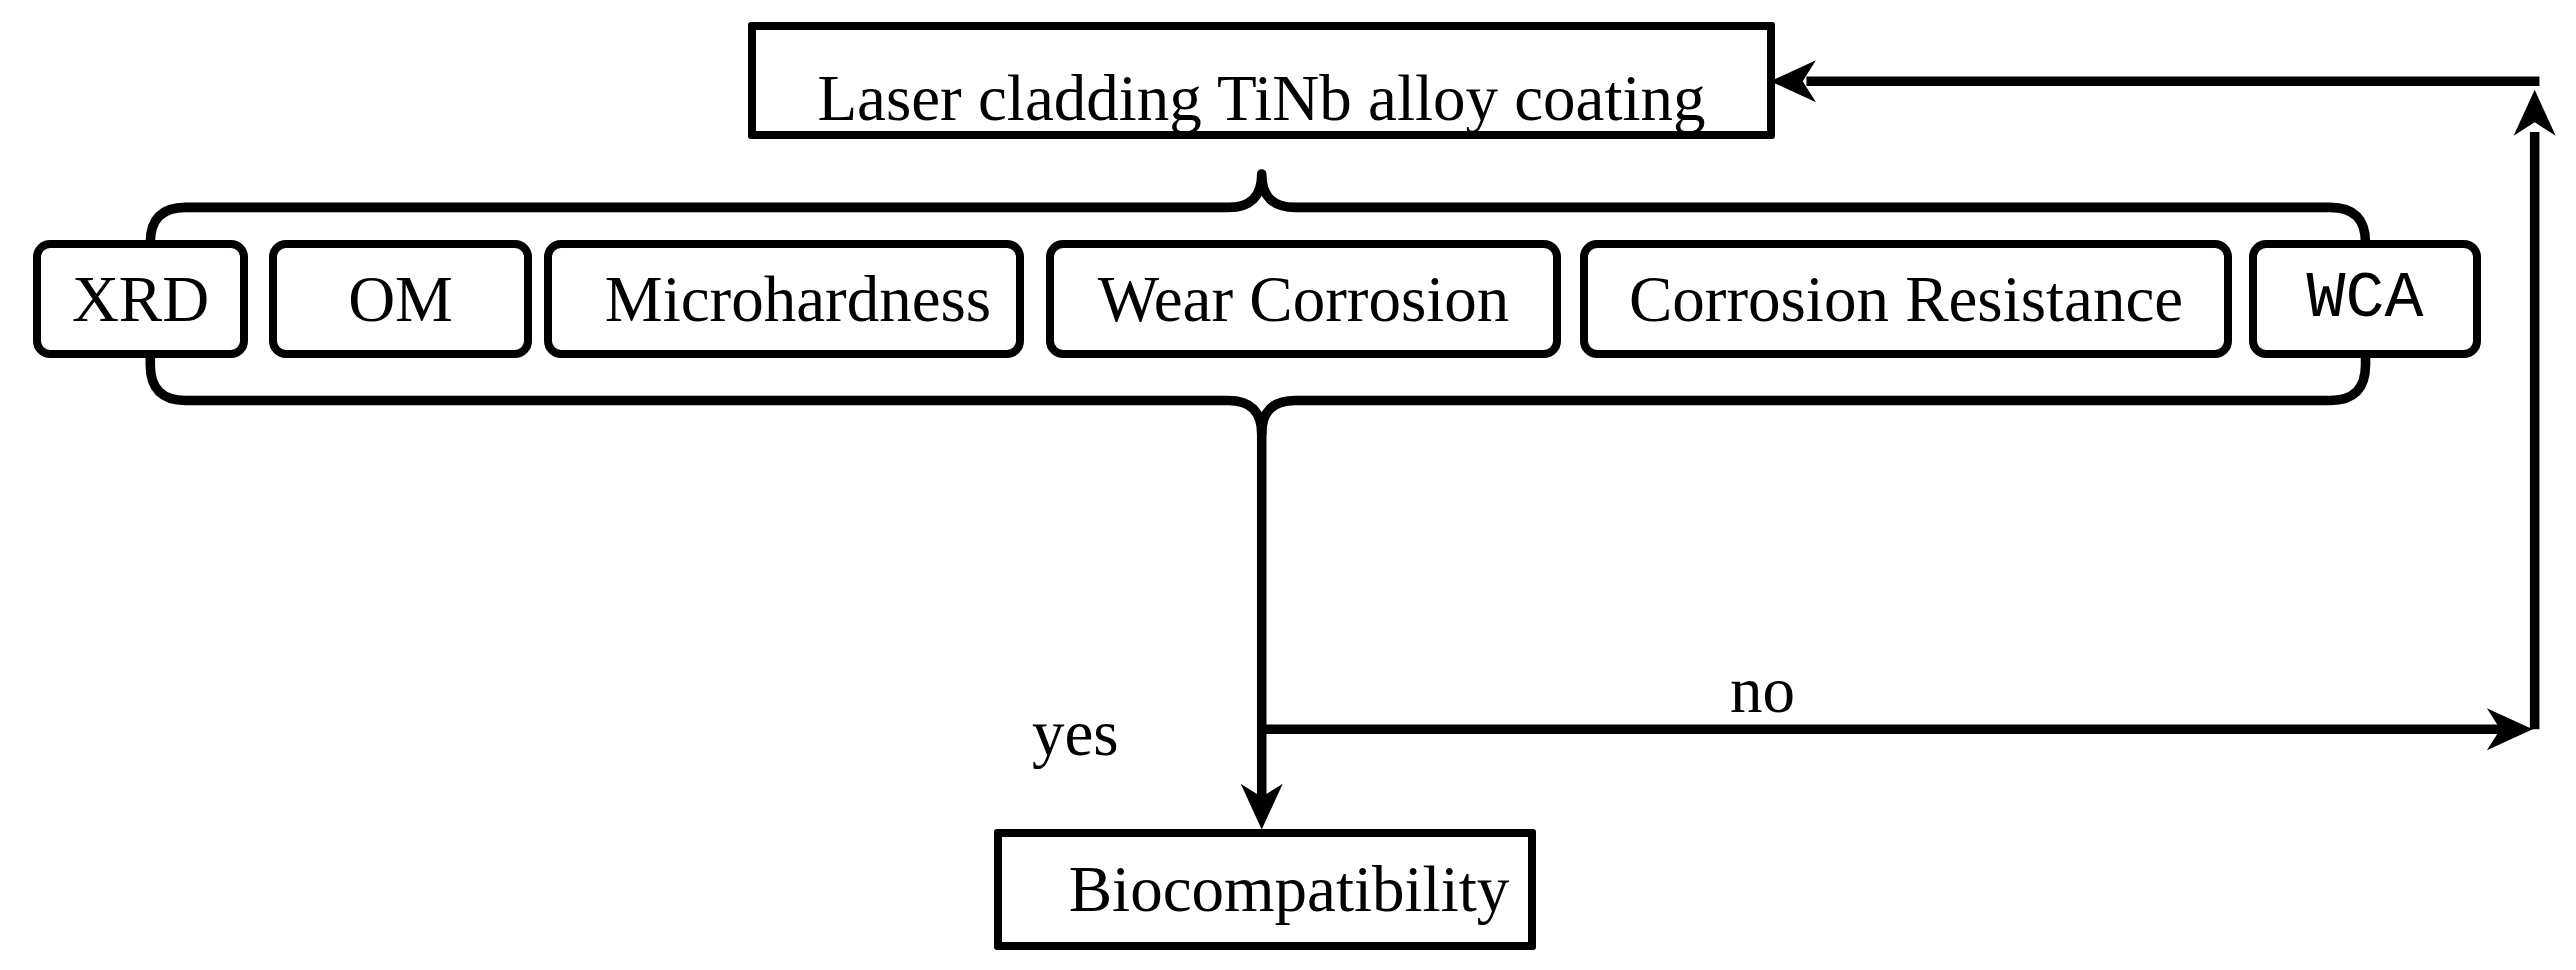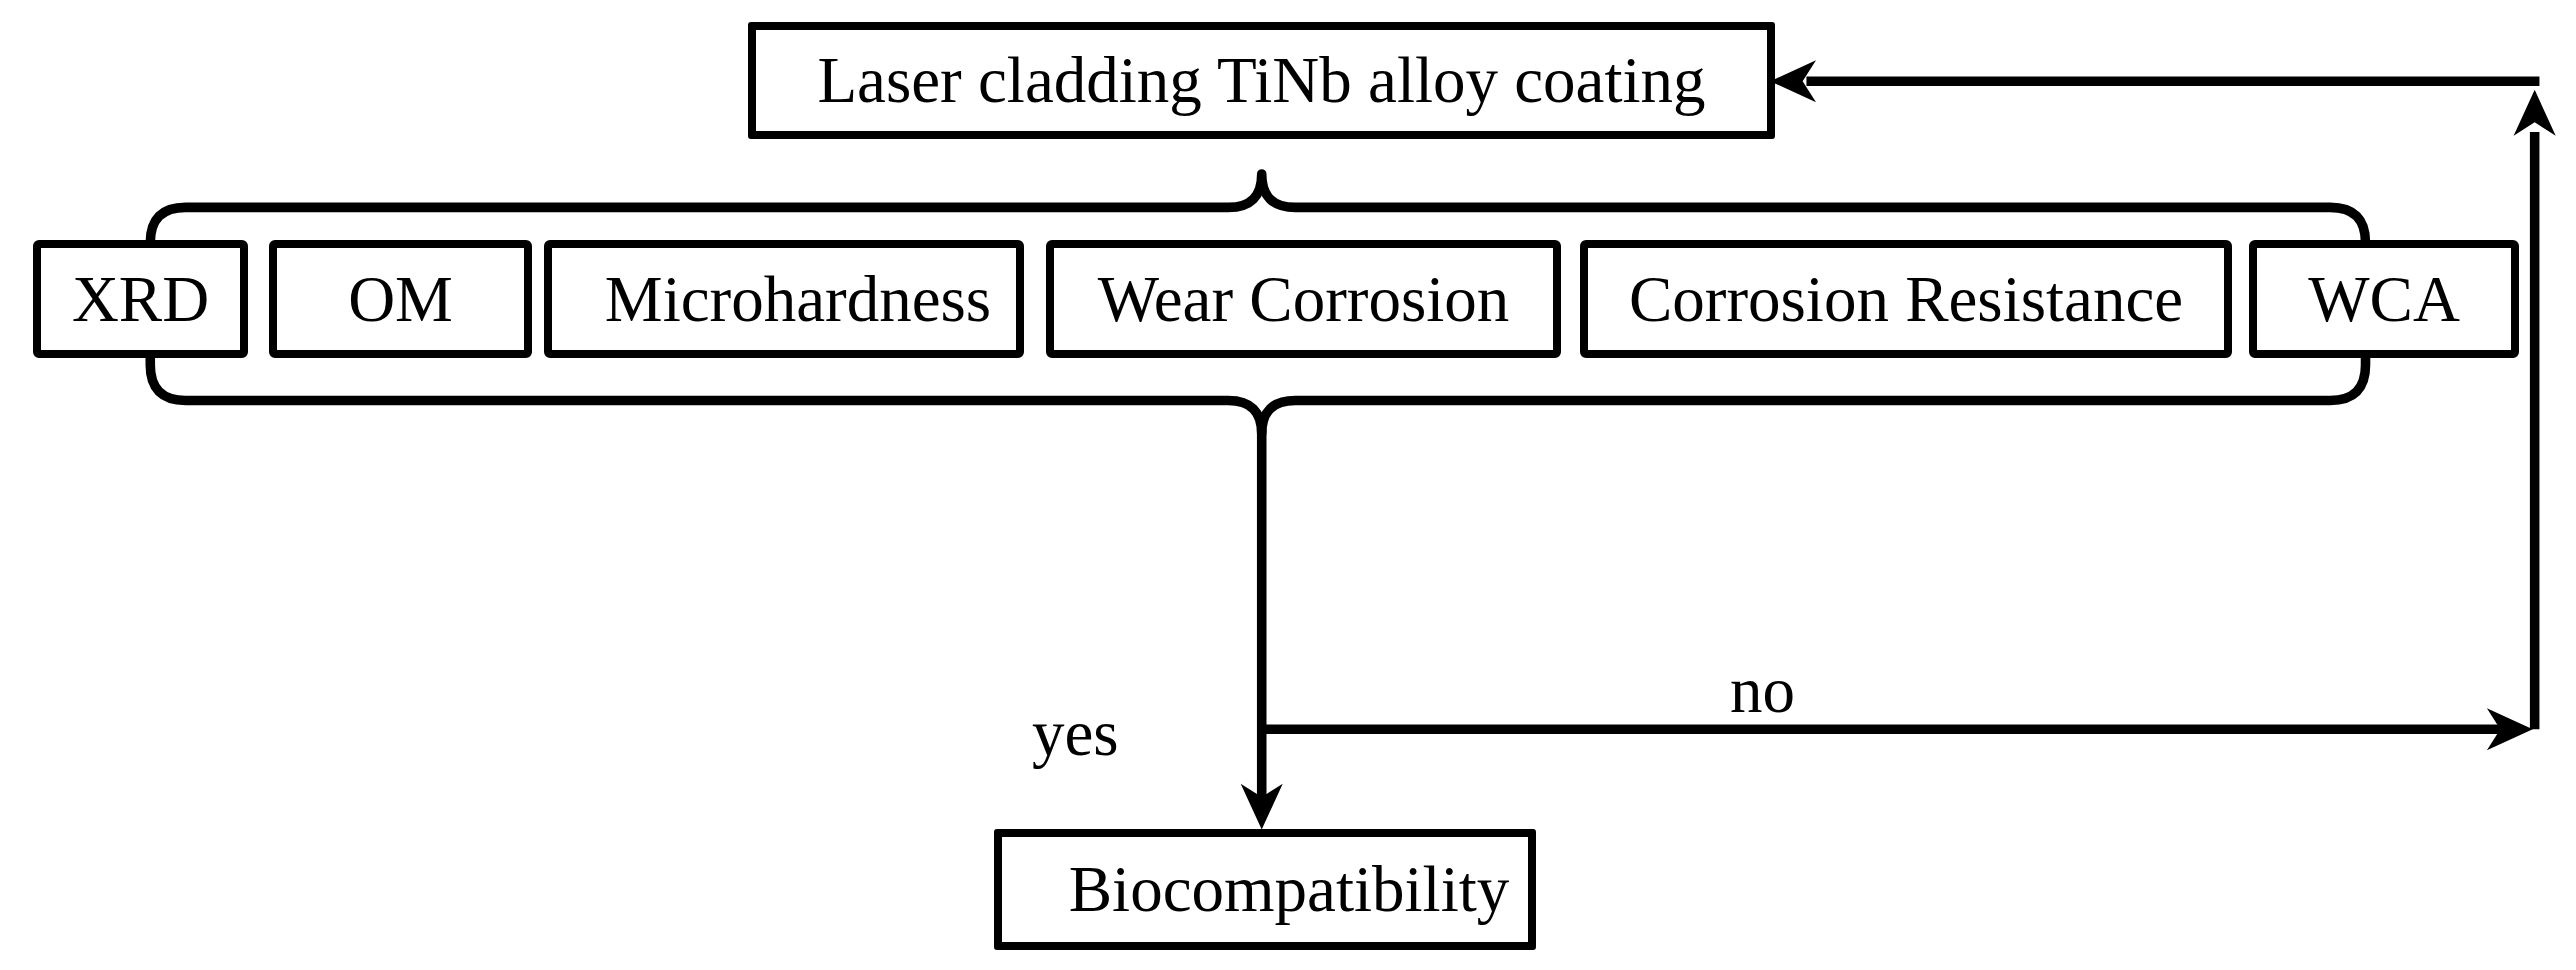--- a/index.html
+++ b/index.html
@@ -22,44 +22,44 @@
     top: 0;
     width: 2576px;
     height: 970px;
     color: var(--line, #000000);
   }
   .node {
     position: absolute;
     box-sizing: border-box;
     background: var(--boxbg, #ffffff);
     border: 8.6px solid var(--line, #000000);
-    border-radius: 6px;
+    border-radius: 17px;
     display: flex;
     align-items: center;
     justify-content: center;
     font-size: 65px;
     line-height: 1;
     white-space: nowrap;
     color: var(--line, #000000);
   }
   .edge-label {
     position: absolute;
     font-size: 65px;
     line-height: 1;
     white-space: nowrap;
     color: var(--line, #000000);
   }
   
-  .n-process { left: 748px;  top: 22px;  width: 1027px; height: 117px; border-radius: 2.9px; }
+  .n-process { left: 748px;  top: 22px;  width: 1027px; height: 117px; border-radius: 2.9px; align-items: flex-end; }
   .n-xrd     { left: 33px;   top: 240px; width: 215px;  height: 118px; }
   .n-om      { left: 269px;  top: 240px; width: 263px;  height: 118px; }
   .n-micro   { left: 544px;  top: 240px; width: 480px;  height: 118px; padding-left: 28px; }
   .n-wear    { left: 1046px; top: 240px; width: 515px;  height: 118px; }
   .n-corr    { left: 1580px; top: 240px; width: 652px;  height: 118px; align-items: center; }
-  .n-wca     { left: 2249px; top: 240px; width: 270px;  height: 118px; }
+  .n-wca     { left: 2249px; top: 240px; width: 232px;  height: 118px; font-family: Liberation Mono, monospace; }
   .n-bio     { left: 994px; top: 829px; width: 542px;  height: 121px; border-radius: 2.9px; padding-left: 48px; }
   .l-yes { left: 1032px; top: 701px; width: 201px; text-align: left; }
   .l-no  { left: 1730px; top: 658px; width: 191px; }
 </style>
 </head>
 <body>
 
 <div class="canvas">
 
   <svg class="wires" viewBox="0 0 2695 1015" aria-hidden="true">

